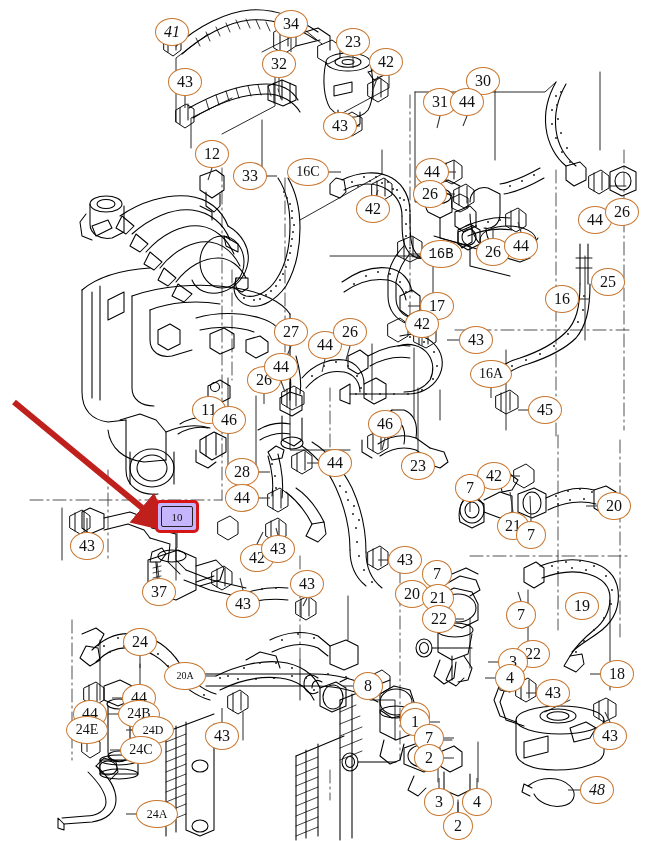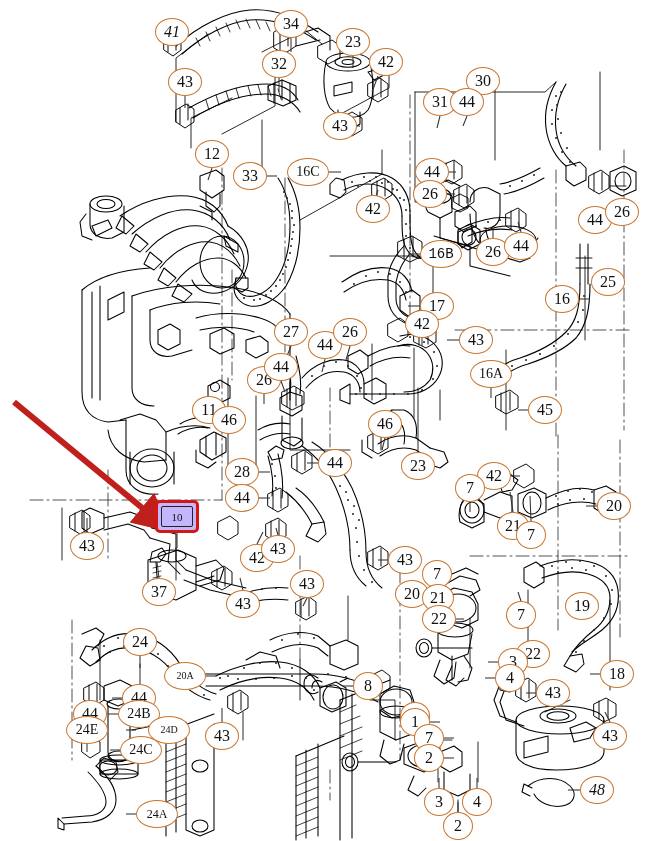--- a/index.html
+++ b/index.html
@@ -1103,21 +1103,21 @@
       </div>
       <div class="callout" style="left: 536px; top: 679px; width: 34px; height: 28px;">
         <span>43</span>
       </div>
       <div class="callout" style="left: 122px; top: 684px; width: 34px; height: 28px;">
         <span>44</span>
       </div>
       <div class="callout wide" style="left: 118px; top: 700px; width: 42px; height: 28px; font-size: 14px;">
         <span>24B</span>
       </div>
-      <div class="callout wide" style="left: 148px; top: 716px; width: 42px; height: 28px; font-size: 10px;">
+      <div class="callout wide" style="left: 132px; top: 716px; width: 42px; height: 28px; font-size: 12px;">
         <span>24D</span>
       </div>
       <div class="callout" style="left: 73px; top: 700px; width: 34px; height: 28px;">
         <span>44</span>
       </div>
       <div class="callout wide" style="left: 66px; top: 716px; width: 42px; height: 28px; font-size: 14px;">
         <span>24E</span>
       </div>
       <div class="callout wide" style="left: 120px; top: 736px; width: 42px; height: 28px; font-size: 14px; text-align: center;">
         <span>24C</span>

